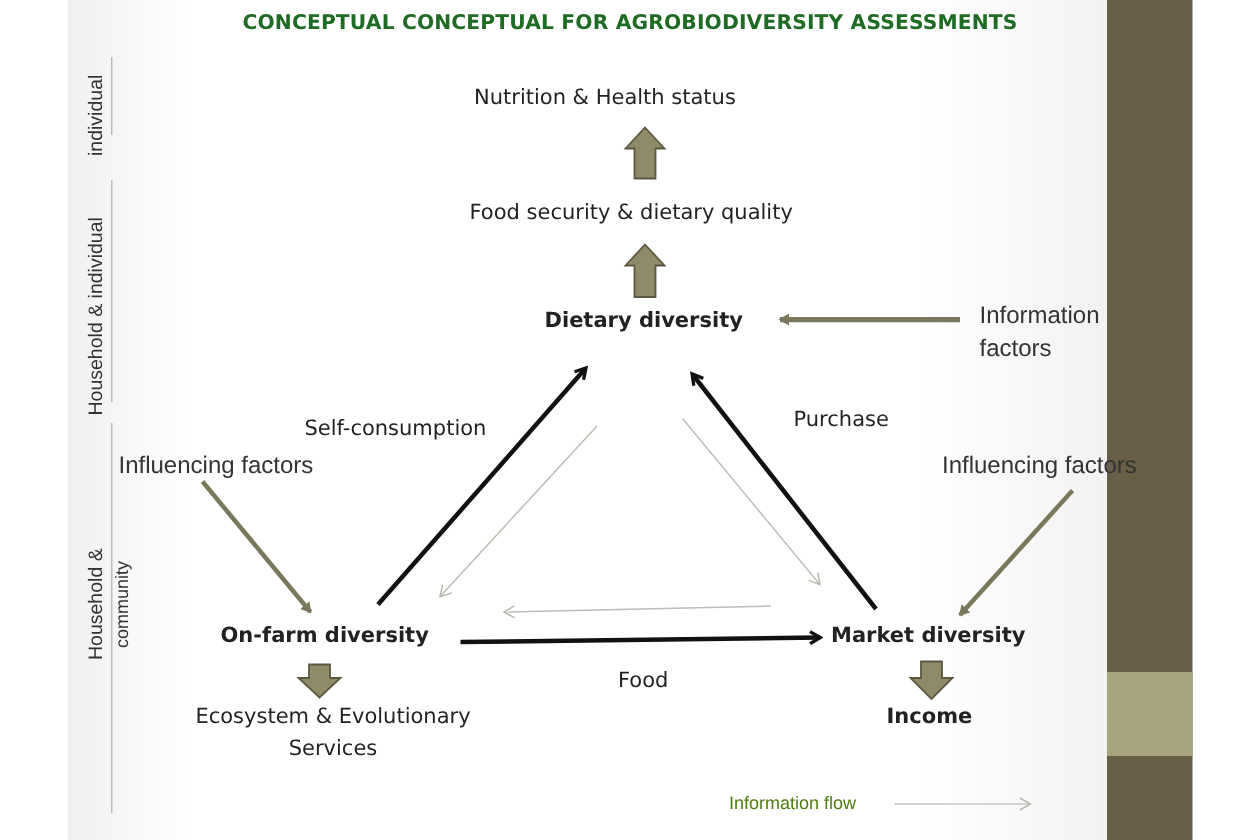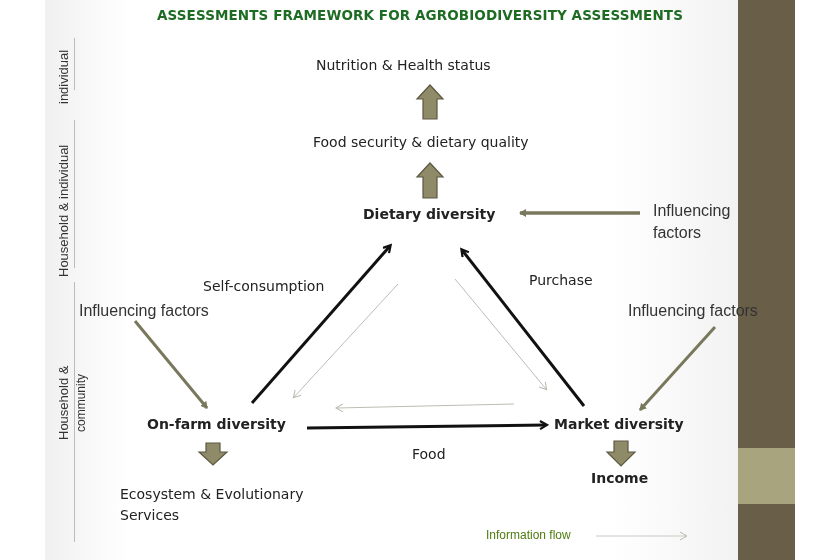--- a/index.html
+++ b/index.html
@@ -8,30 +8,30 @@
     background: linear-gradient(90deg, #f0f0f0 0%, #ffffff 12%, #ffffff 82%, #f2f2f2 100%); }
   .side-bar { position:absolute; left:738px; top:0; width:57px; height:560px; background:#695e48; }
   .side-bar-accent { position:absolute; left:738px; top:448px; width:57px; height:56px; background:#a8a47d; }
   .title { position:absolute; left:0; width:840px; top:7px; text-align:center; font-weight:bold; font-size:13.5px; color:#1e6b23; letter-spacing:0.1px; }
   .lbl { position:absolute; font-size:14px; color:#222; white-space:nowrap; }
   .lbl.bold { font-weight:bold;text-align:right; }
   .lbl.sans { font-family:"Liberation Sans", sans-serif; font-size:16px; color:#333; }
   .vert { position:absolute; transform-origin:left top; transform:rotate(-90deg); font-family:"Liberation Sans", sans-serif; font-size:13px; color:#333; white-space:nowrap; }
   .bracket { position:absolute; width:1px; background:#bbb; }
   svg.arrows { position:absolute; left:0; top:0; }
-  .center { text-align:left;margin-top:16px; }
+  .center { text-align:center; }
 </style>
 </head>
 <body>
 
 <div class="slide"></div>
 <div class="side-bar"></div>
 <div class="side-bar-accent"></div>
 
-<div class="title">ASSESSMENTS FRAMEWORK FOR AGROBIODIVERSITY ASSESSMENTS</div>
+<div class="title">CONCEPTUAL CONCEPTUAL FOR AGROBIODIVERSITY ASSESSMENTS</div>
 
 <div class="vert" style="left:56px; top:104px;">individual</div>
 <div class="bracket" style="left:74px; top:38px; height:52px;"></div>
 
 <div class="vert" style="left:56px; top:277px;">Household  &amp;  individual</div>
 <div class="bracket" style="left:74px; top:120px; height:148px;"></div>
 
 <div class="vert" style="left:56px; top:440px;">Household  &amp;</div>
 <div class="vert" style="left:74px; top:432px; font-size:12px;">community</div>
 <div class="bracket" style="left:74px; top:282px; height:260px;"></div>
@@ -83,19 +83,19 @@
   <div>Ecosystem &amp; Evolutionary</div>
   <div style="margin-top:5px;">Services</div>
 </div>
 <div class="lbl" style="left:591px; top:470px;font-weight:bold;">Income</div>
 
 <div class="lbl" style="left:203px; top:278px;">Self-consumption</div>
 <div class="lbl" style="left:529px; top:272px;">Purchase</div>
 <div class="lbl" style="left:412px; top:446px;">Food</div>
 
 <div class="lbl sans" style="left:653px; top:200px; line-height:22px;">
-  <div>Influencing</div>
+  <div>Information</div>
   <div>factors</div>
 </div>
 <div class="lbl sans" style="left:79px; top:302px;">Influencing factors</div>
 <div class="lbl sans" style="left:628px; top:302px;">Influencing factors</div>
 
 <div class="lbl" style="left:486px; top:528px; font-family:'Liberation Sans', sans-serif; font-size:12px; color:#4d7c0f;">Information flow</div>
 
 </body></html>

